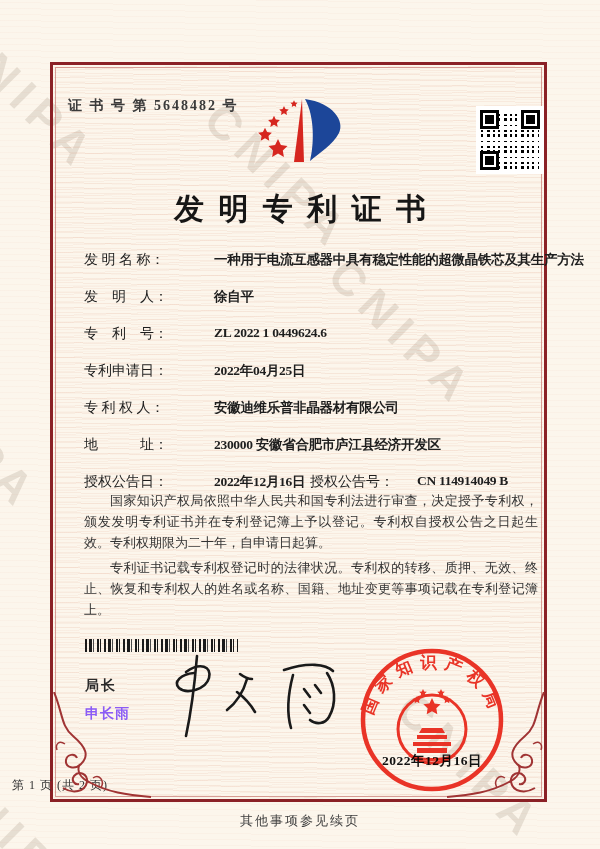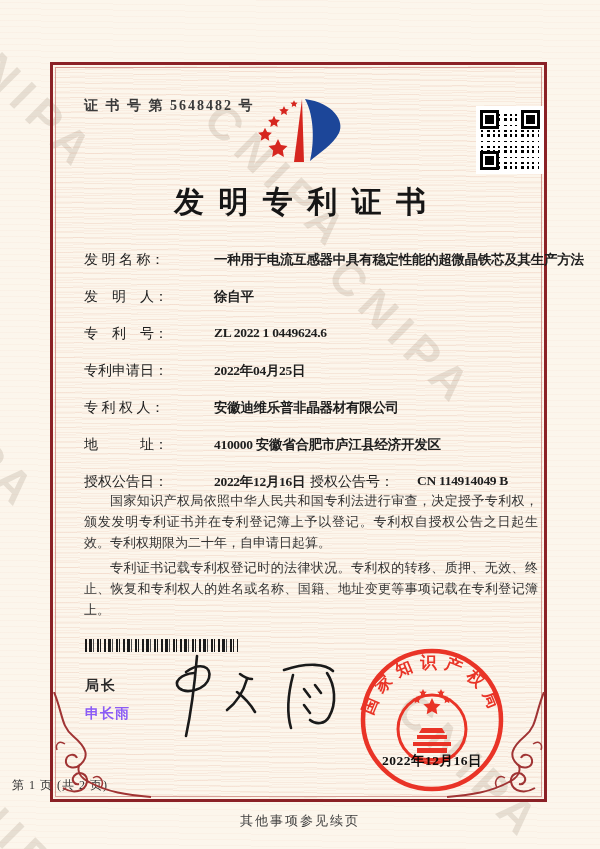--- a/index.html
+++ b/index.html
@@ -33,41 +33,41 @@
   .pattern{
     position:absolute; left:54px; top:66px; width:489px; height:732px; z-index:1;
     pointer-events:none;
     background:
       repeating-linear-gradient(1.2deg, rgba(214,128,96,0.10) 0 1px, transparent 1px 5px),
       repeating-linear-gradient(-1.8deg, rgba(214,128,96,0.07) 0 1px, transparent 1px 7px);
   }
   .content{ position:absolute; inset:0; z-index:2; }
 
   .cert-no{
-    position:absolute; left:84px; top:97px;
+    position:absolute; left:68px; top:97px;
     font-size:14px; font-weight:bold; letter-spacing:2px; color:#3a3a3a;
   }
   .logo{ position:absolute; left:252px; top:96px; }
   .qr{
     position:absolute; left:476px; top:106px; width:68px; height:68px;
     background:#fff; box-sizing:border-box;
   }
   .qr-noise{
     position:absolute; inset:5px;
     background-image:
       repeating-linear-gradient(0deg,#000 0 3px,#fff 3px 5px,#000 5px 7px,#fff 7px 11px,#000 11px 12px,#fff 12px 16px),
       repeating-linear-gradient(90deg,#000 0 2px,#fff 2px 6px,#000 6px 9px,#fff 9px 12px,#000 12px 14px,#fff 14px 17px);
     background-blend-mode:lighten;
   }
   .finder{ position:absolute; width:13px; height:13px; border:3px solid #000; background:#fff; }
   .finder::after{ content:""; position:absolute; inset:2px; background:#000; }
   .finder.tl{ left:4px; top:4px; } .finder.tr{ right:4px; top:4px; } .finder.bl{ left:4px; bottom:4px; }
 
   .title{
-    position:absolute; left:0; top:182px; width:100%;
+    position:absolute; left:0; top:189px; width:100%;
     text-align:center; font-size:30px; font-weight:bold; color:#161616;
     letter-spacing:0.48em; text-indent:0.48em;
   }
 
   .fields{ position:absolute; left:84px; top:251px; width:462px; }
   .frow{ position:relative; height:37px; font-size:14px; white-space:nowrap; }
   .flabel{
     display:inline-block; width:107px; font-weight:normal; color:#1e1e1e; vertical-align:top;
   }
   .fvalue{ font-weight:bold; color:#1e1e1e; font-size:13.5px; letter-spacing:-0.3px;margin-left:23px; }
@@ -181,21 +181,21 @@
       <div class="frow">
         <span class="flabel">专　利　号：</span><span class="fvalue">ZL 2022 1 0449624.6</span>
       </div>
       <div class="frow">
         <span class="flabel">专利申请日：</span><span class="fvalue">2022年04月25日</span>
       </div>
       <div class="frow">
         <span class="flabel">专 利 权 人：</span><span class="fvalue">安徽迪维乐普非晶器材有限公司</span>
       </div>
       <div class="frow">
-        <span class="flabel">地　　　址：</span><span class="fvalue">410000 安徽省合肥市庐江县经济开发区</span>
+        <span class="flabel">地　　　址：</span><span class="fvalue">230000 安徽省合肥市庐江县经济开发区</span>
       </div>
       <div class="frow">
         <span class="flabel">授权公告日：</span><span class="fvalue">2022年12月16日</span>
         <span class="pair2">
           <span class="flabel">授权公告号：</span><span class="fvalue">CN 114914049 B</span>
         </span>
       </div>
     </div>
 
     <div class="body-text">

